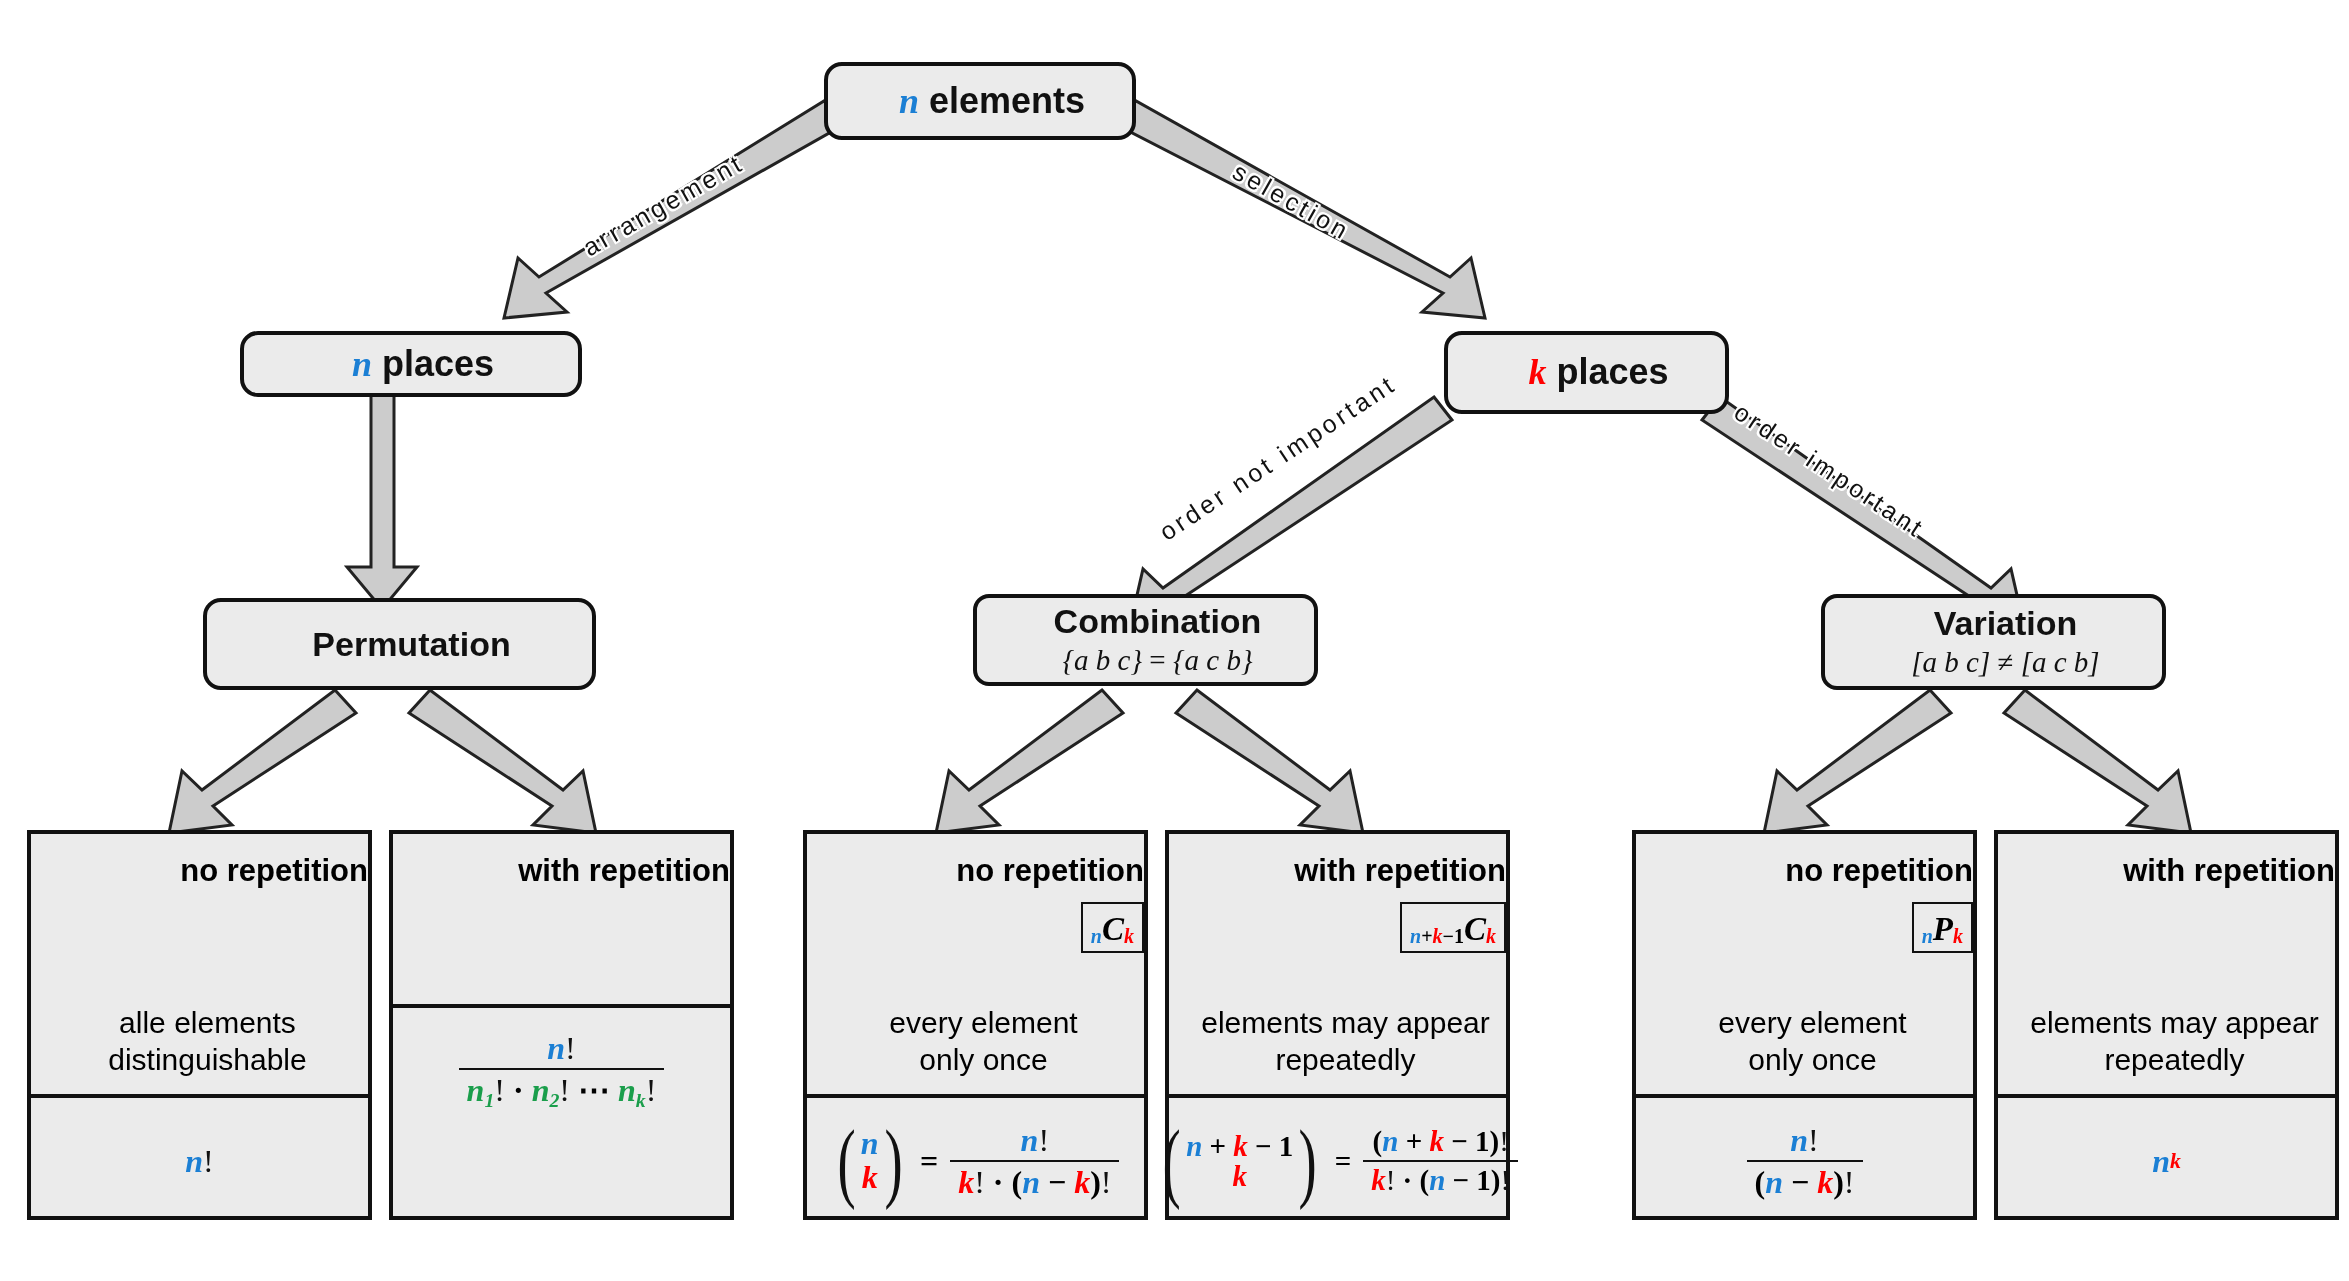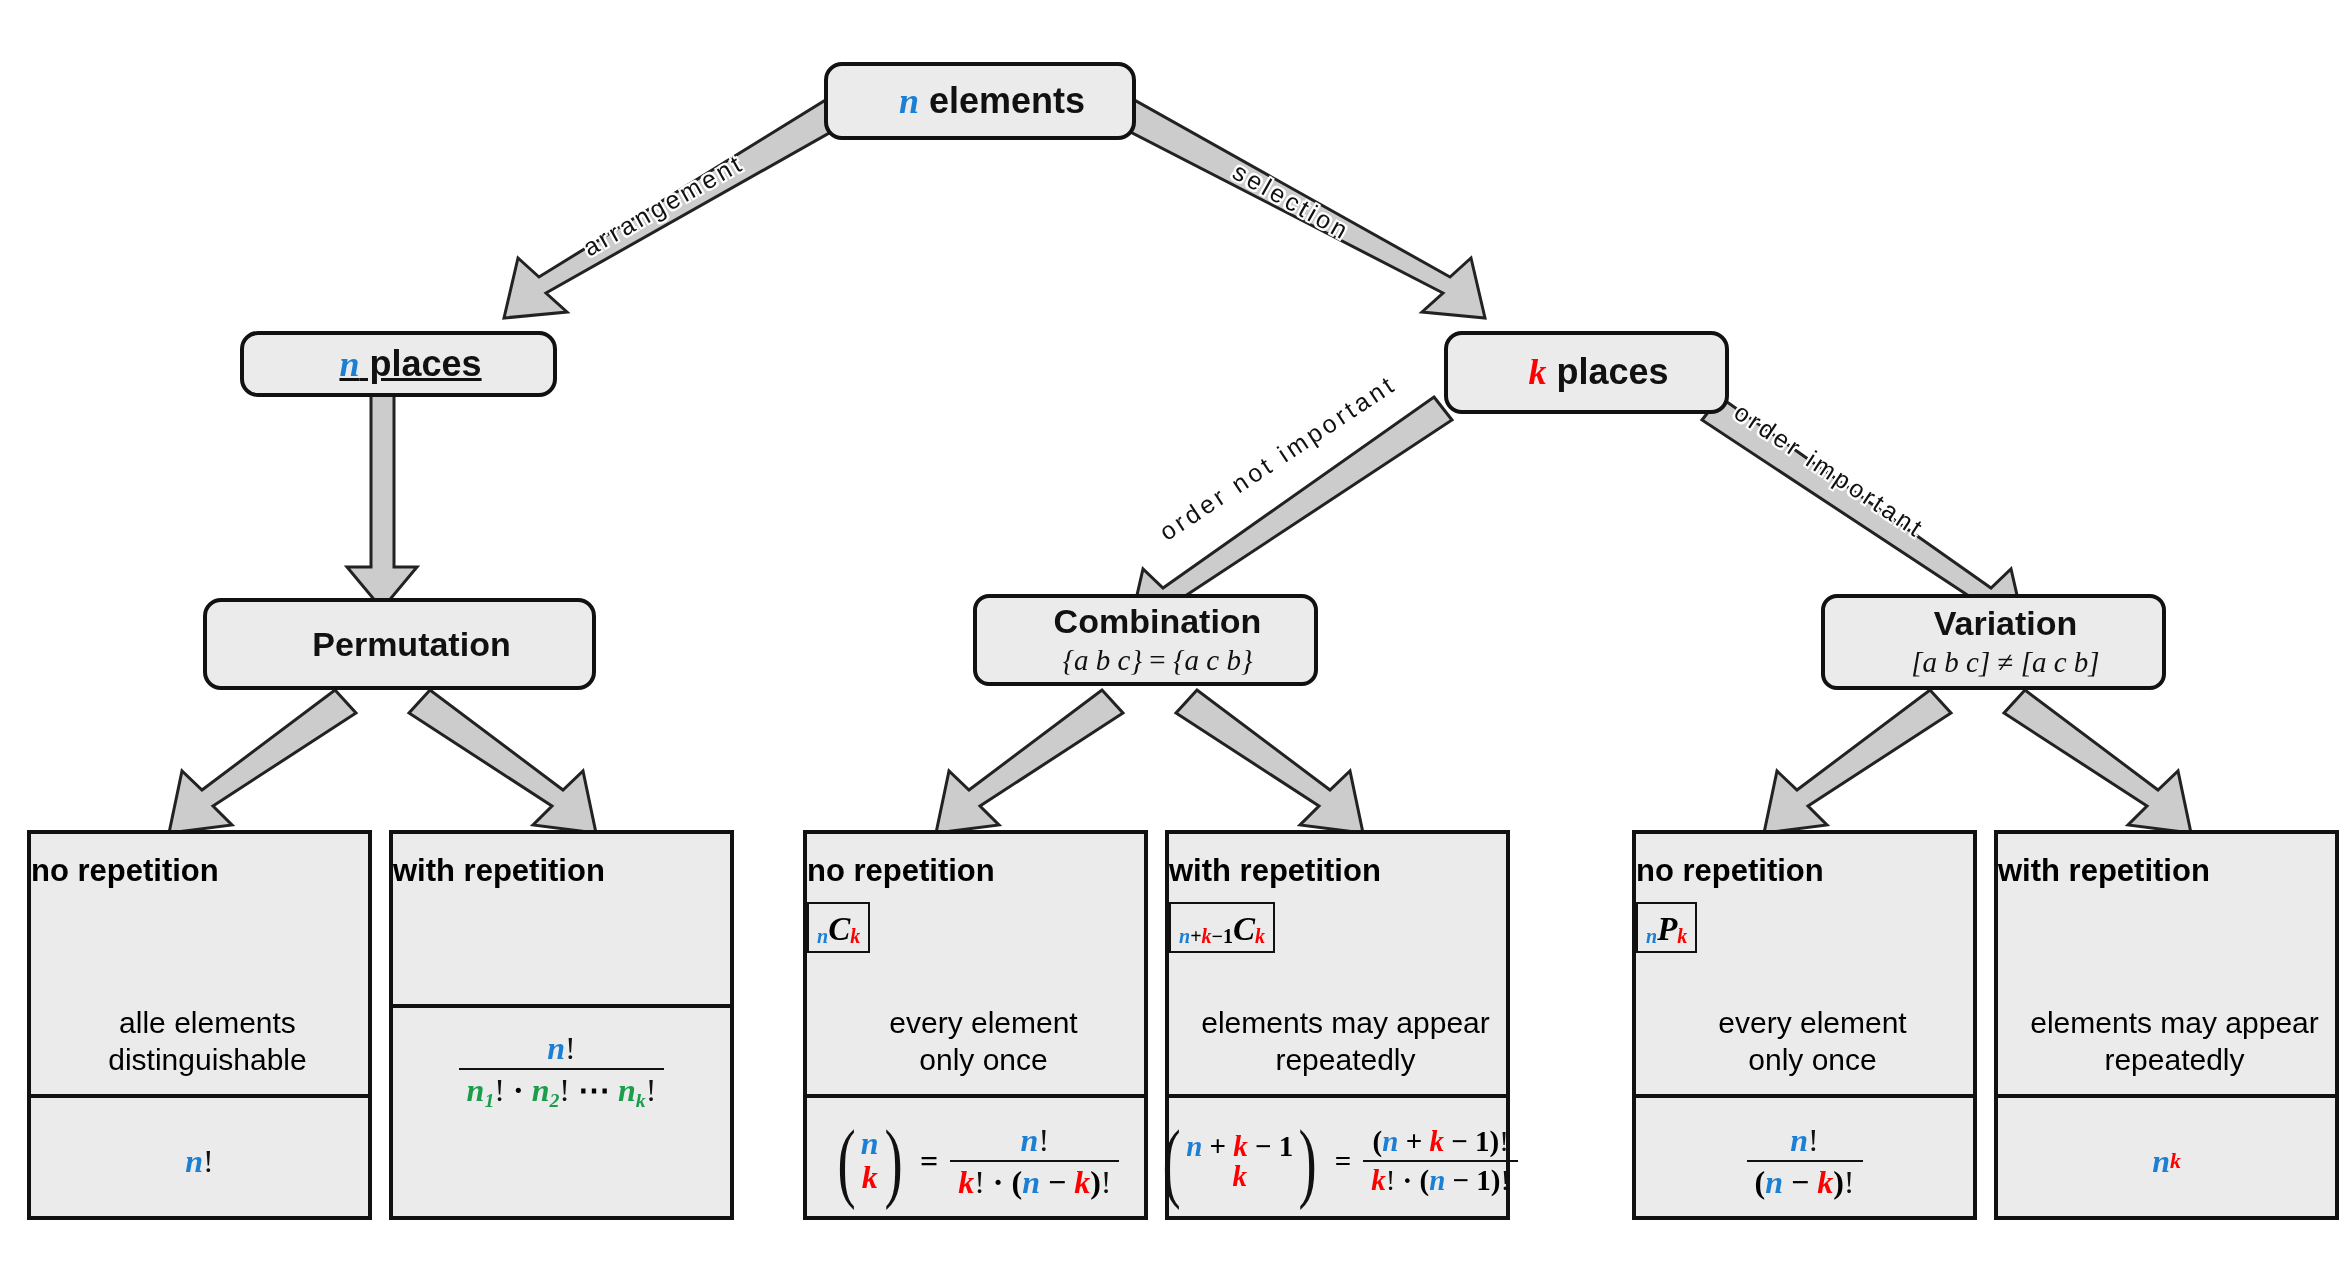--- a/index.html
+++ b/index.html
@@ -58,21 +58,21 @@
     box-sizing:border-box;
     z-index:3;
     display:flex;
     flex-direction:column;
   }
   .leaf-top{
     flex:0 0 auto;
     height:170px;
     display:flex;
     flex-direction:column;
-    align-items:flex-start;
+    align-items:flex-end;
     justify-content:flex-start;
     padding-top:20px;
     box-sizing:border-box;
   }
   .leaf-head{
     font-size:31px;
     font-weight:bold;
     line-height:1.1;
     white-space:nowrap;
   }
@@ -202,21 +202,21 @@
   <div class="edge-label" style="left:1162px;top:520px;transform:rotate(-33.5deg);">order not important</div>
 
   <div class="edge-label" style="left:1737px;top:395px;transform:rotate(33.5deg);">order important</div>
 
   <div class="node round" style="left:824px;top:62px;width:312px;height:78px;">
     <div class="ttl ttl-lg">
       <span class="mvar blue">n</span><span> elements</span>
     </div>
   </div>
 
-  <div class="node round" style="left:240px;top:331px;width:317px;height:66px;text-decoration:underline;">
+  <div class="node round" style="left:240px;top:331px;width:342px;height:66px;">
     <div class="ttl ttl-lg">
       <span class="mvar blue">n</span><span> places</span>
     </div>
   </div>
 
   <div class="node round" style="left:1444px;top:331px;width:285px;height:83px;">
     <div class="ttl ttl-lg">
       <span class="mvar red">k</span><span> places</span>
     </div>
   </div>

